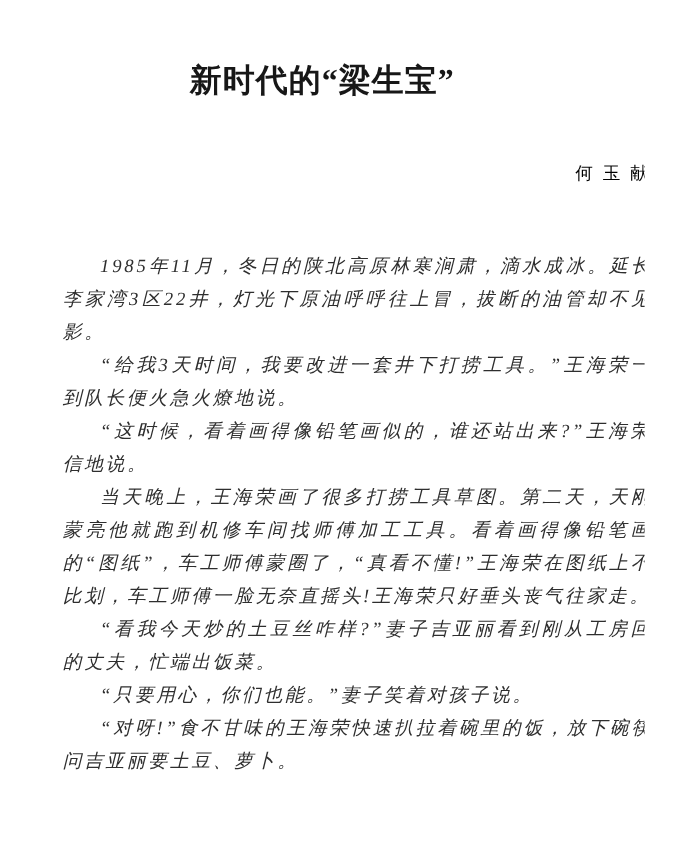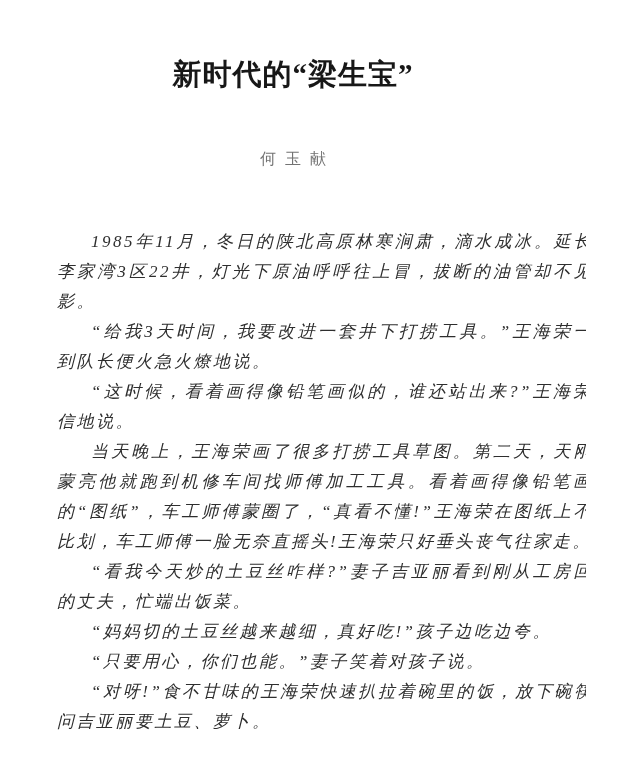--- a/index.html
+++ b/index.html
@@ -25,28 +25,28 @@
     text-align: center;
     font-size: 29px;
     line-height: 44px;
     font-weight: 700;
     letter-spacing: 1px;
     color: #171717;
   }
   .author {
     position: absolute;
     top: 146px;
-    left: 0;
+    left: 12px;
     width: 100%;
-    text-align: center;
+    text-align: right;
     font-size: 16px;
     line-height: 26px;
     letter-spacing: 9px;
     text-indent: 9px;
-    color: #737373;
+    color: #000000;
   }
   .body-text {
     position: absolute;
     top: 227px;
     left: 57px;
     width: 556px;
     font-size: 17px;
     line-height: 30px;
     letter-spacing: 2.5px;
     text-align: justify;
@@ -66,17 +66,16 @@
   <h1 class="title">新时代的“梁生宝”</h1>
 
   <div class="author">何玉献</div>
 
   <div class="body-text">
       <p class="para">1985年11月，冬日的陕北高原林寒涧肃，滴水成冰。延长县李家湾3区22井，灯光下原油呼呼往上冒，拔断的油管却不见踪影。</p>
       <p class="para">“给我3天时间，我要改进一套井下打捞工具。”王海荣一见到队长便火急火燎地说。</p>
       <p class="para">“这时候，看着画得像铅笔画似的，谁还站出来?”王海荣自信地说。</p>
       <p class="para">当天晚上，王海荣画了很多打捞工具草图。第二天，天刚蒙蒙亮他就跑到机修车间找师傅加工工具。看着画得像铅笔画似的“图纸”，车工师傅蒙圈了，“真看不懂!”王海荣在图纸上不停比划，车工师傅一脸无奈直摇头!王海荣只好垂头丧气往家走。</p>
       <p class="para">“看我今天炒的土豆丝咋样?”妻子吉亚丽看到刚从工房回来的丈夫，忙端出饭菜。</p>
-      <p class="para">“妈妈切的土豆丝越来越细，真好吃!”孩子边吃边夸。</p>
       <p class="para">“只要用心，你们也能。”妻子笑着对孩子说。</p>
       <p class="para">“对呀!”食不甘味的王海荣快速扒拉着碗里的饭，放下碗筷就问吉亚丽要土豆、萝卜。</p>
     </div>
 </div>
 
 </body></html>

